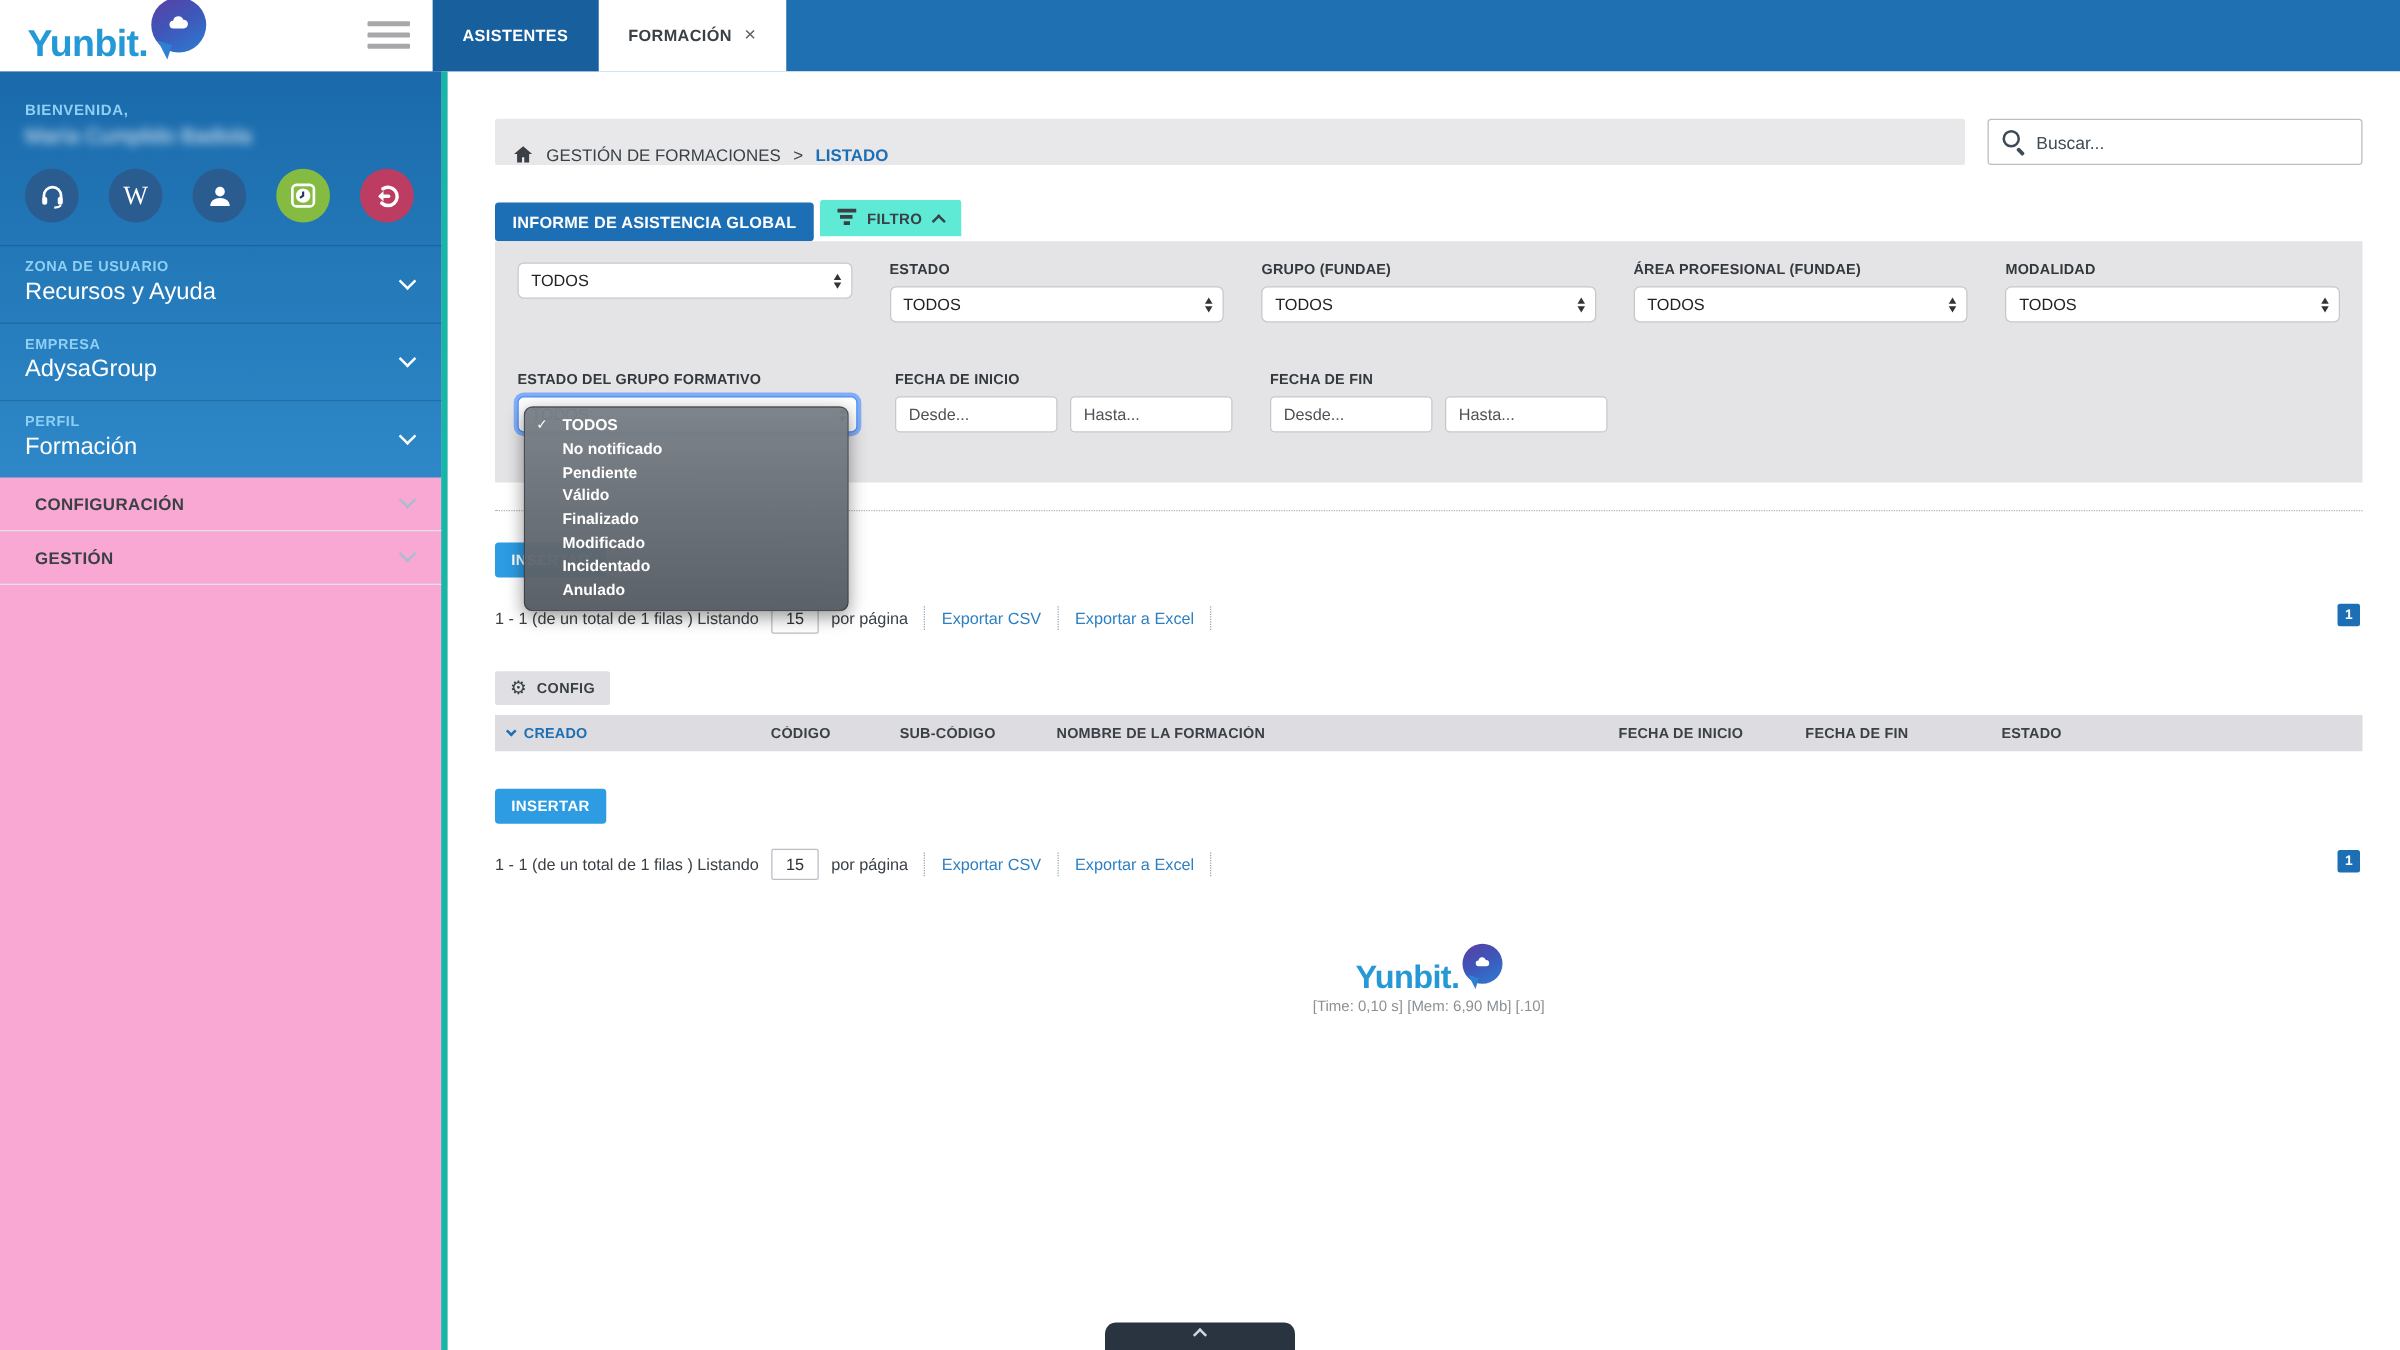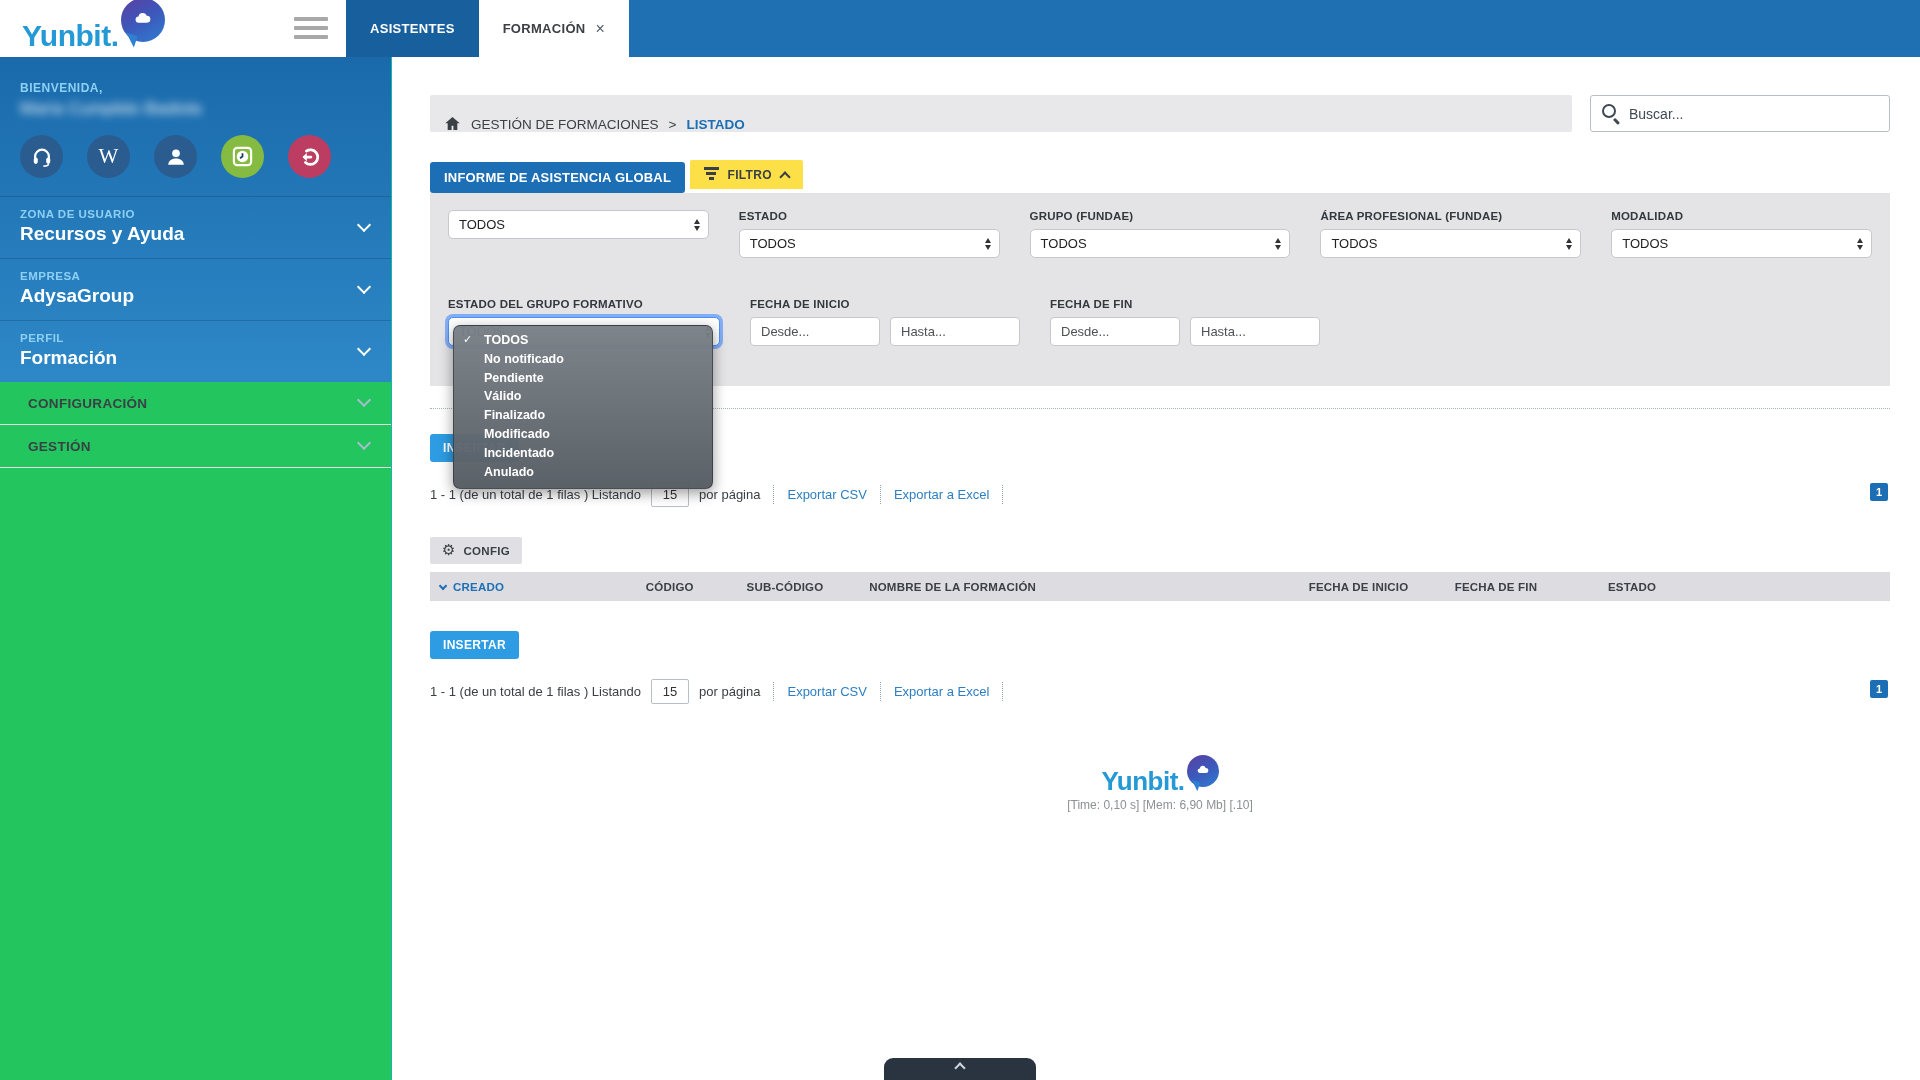--- a/index.html
+++ b/index.html
@@ -28,34 +28,34 @@
 
   .topbar { flex:1; background:#1e70b2; display:flex; }
   .tab { height:57px; display:flex; align-items:center; padding:0 24px; font-size:13px; font-weight:700; letter-spacing:.3px; cursor:pointer; }
   .tab.inactive { background:#175f9d; color:#fff; }
   .tab.active { background:#fff; color:#3a4045; }
   .tab .close { margin-left:10px; font-weight:400; font-size:16px; color:#5a6066; }
 
   
   .body-row { display:flex; height:1023px; }
 
-  .sidebar { width:392px; background:#22c55e; border-right:1px solid #14b8a6; }
+  .sidebar { width:358px; background:#f9a8d4; border-right:5px solid #14b8a6; }
   .side-blue { background:linear-gradient(180deg,#1a6aab 0%,#2e88c7 100%); }
   .welcome { padding:24px 20px 18px 20px; }
   .greeting { color:#8ed0f4; font-weight:700; font-size:12px; letter-spacing:.5px; }
   .username { color:#fff; font-size:17px; margin-top:4px; filter:blur(4px); opacity:.9; }
   .icon-row { display:flex; gap:24px; margin-top:16px; }
   .circle-ic { width:43px; height:43px; border-radius:50%; display:flex; align-items:center; justify-content:center; cursor:pointer; background:#2a5c8f; }
   .circle-ic.green { background:#85bb40; }
   .circle-ic.red { background:#bd3c62; }
   .circle-ic .w { font-family:"Liberation Serif", serif; color:#fff; font-size:21px; }
 
   .side-section { border-top:1px solid rgba(8,46,82,.25); padding:11px 20px 13px 20px; position:relative; cursor:pointer; }
   .side-label { color:#8ed0f4; font-weight:700; font-size:11.5px; letter-spacing:.5px; }
-  .side-value { color:#fff; font-size:19px; margin-top:3px;font-weight:bold; }
+  .side-value { color:#fff; font-size:19px; margin-top:3px; }
   .chev { width:10px; height:10px; border-right:2px solid #fff; border-bottom:2px solid #fff; transform:rotate(45deg); }
   .side-section .chev { position:absolute; right:22px; top:50%; margin-top:-8px; }
 
   .side-menu { border-bottom:1px solid #e2e2e5; height:43px; display:flex; align-items:center; padding:0 28px; position:relative; cursor:pointer; }
   .side-menu .label { font-size:13.5px; font-weight:700; color:#3b4045; letter-spacing:.3px; }
   .side-menu .chev { border-color:#a9bdcc; position:absolute; right:22px; top:50%; margin-top:-8px; }
 
   
   .main { flex:1; padding:38px 30px 0 38px; position:relative; }
   .crumb-row { display:flex; gap:18px; }
@@ -65,21 +65,21 @@
   .breadcrumb .current { color:#1d6fb5; font-weight:700; }
   .home-ic { margin-right:10px; display:inline-flex; }
   .searchbox { width:300px; height:37px; background:#fff; border:1px solid #b9bec4; border-radius:3px; position:relative; }
   .searchbox input { width:100%; height:100%; border:0; outline:none; background:transparent; padding-left:38px; font-size:14px; color:#333; font-family:inherit; }
   .searchbox input::placeholder { color:#3e4a55; }
   .mag { position:absolute; left:11px; top:8px; width:14px; height:14px; border:2.5px solid #3e4a55; border-radius:50%; }
   .mag::after { content:""; position:absolute; left:11px; top:12px; width:2.5px; height:7px; background:#3e4a55; transform:rotate(-45deg); border-radius:1px; }
 
   .btn-primary { display:inline-block; margin-top:30px; background:#1d6fb5; color:#fff; font-weight:700; font-size:13px; letter-spacing:.2px; padding:8px 14px; border-radius:3px; cursor:pointer; }
 
-  .filter-tab { display:inline-flex; align-items:center; gap:9px; margin-top:12px; background:#fde047; padding:7px 14px; border-radius:2px 2px 0 0; cursor:pointer;text-align:right; }
+  .filter-tab { display:inline-flex; align-items:center; gap:9px; margin-top:12px; background:#5eead4; padding:7px 14px; border-radius:2px 2px 0 0; cursor:pointer;text-align:right; }
   .filter-tab .label { font-size:12px; font-weight:700; color:#3a4045; letter-spacing:.3px; }
   .f-icon span { display:block; height:2.5px; background:#3a4045; margin-bottom:2.5px; }
   .f-icon span:nth-child(1){width:15px;} .f-icon span:nth-child(2){width:10px; margin-left:2.5px;} .f-icon span:nth-child(3){width:5px; margin-left:5px;}
   .chev-up { width:8px; height:8px; border-right:2px solid #3a4045; border-bottom:2px solid #3a4045; transform:rotate(-135deg); margin-top:4px; }
 
   .filter-panel { background:#e4e4e7; padding:17px 18px 40px 18px; position:relative; }
   .f-row { display:flex; gap:30px; align-items:flex-start; }
   .f-row + .f-row { margin-top:40px; }
   .f-col { flex:1; position:relative; }
   .f-col.fixed { flex:0 0 272px; }

